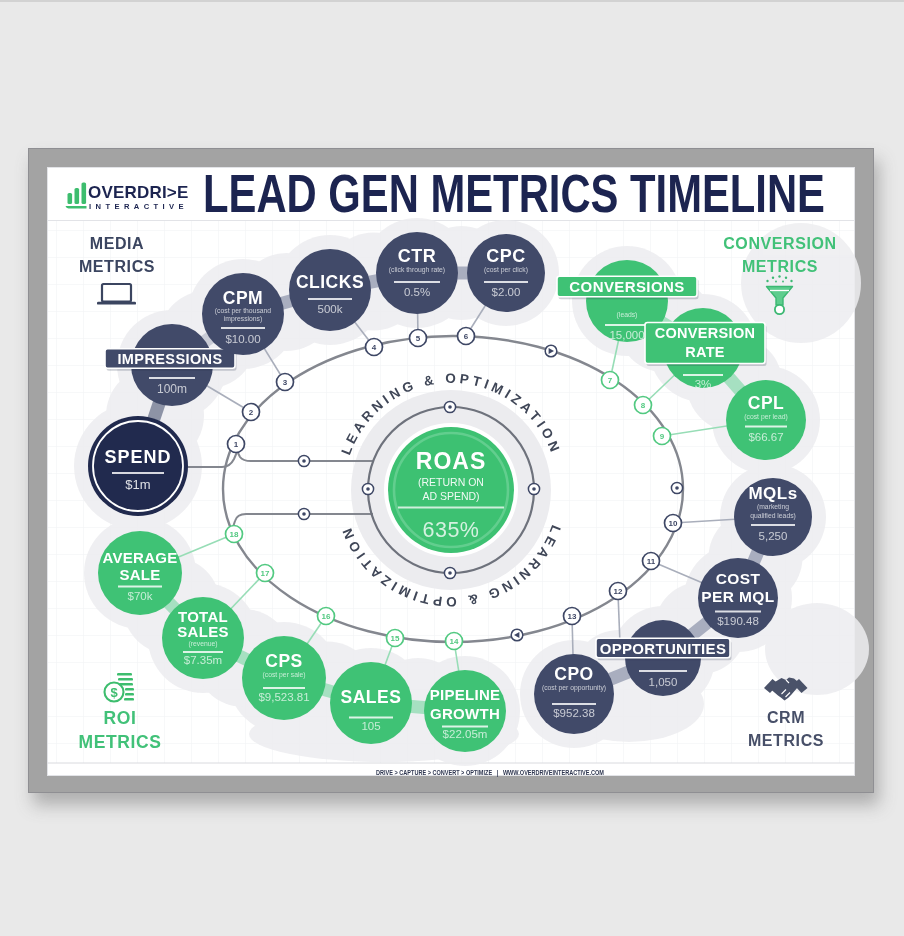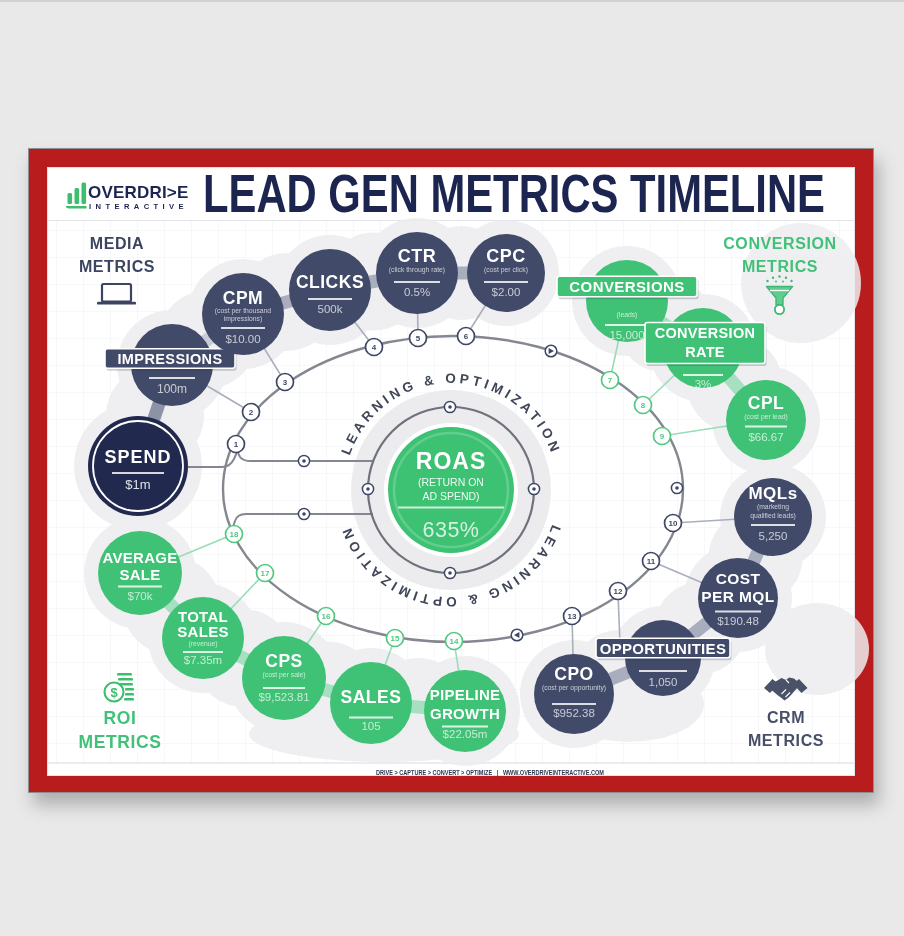--- a/index.html
+++ b/index.html
@@ -1,18 +1,18 @@
 <!DOCTYPE html>
 <html><head><meta charset="utf-8">
 <style>
 html,body{margin:0;padding:0;}
 body{width:904px;height:936px;background:#e9e9e9;position:relative;overflow:hidden;
  font-family:"Liberation Sans",sans-serif;}
 #topline{position:absolute;left:0;top:0;width:904px;height:2px;background:#d2d2d2;}
-#paper{position:absolute;left:28px;top:148px;width:844px;height:643px;background:#b91c1c;
+#paper{position:absolute;left:28px;top:148px;width:844px;height:643px;background:#a3a3a3;
  border:1px solid #8f8f93;box-shadow:5px 12px 16px rgba(95,95,95,0.42);}
 svg{position:absolute;left:0;top:0;}
 </style></head>
 <body>
 <div id="topline"></div>
 <div id="paper">
 <svg width="844" height="643" viewBox="0 0 844 643">
 <defs>
         <pattern id="grid" width="27" height="27" patternUnits="userSpaceOnUse">
           <path d="M27 0H0V27" fill="none" stroke="#eff1f4" stroke-width="1"></path>

